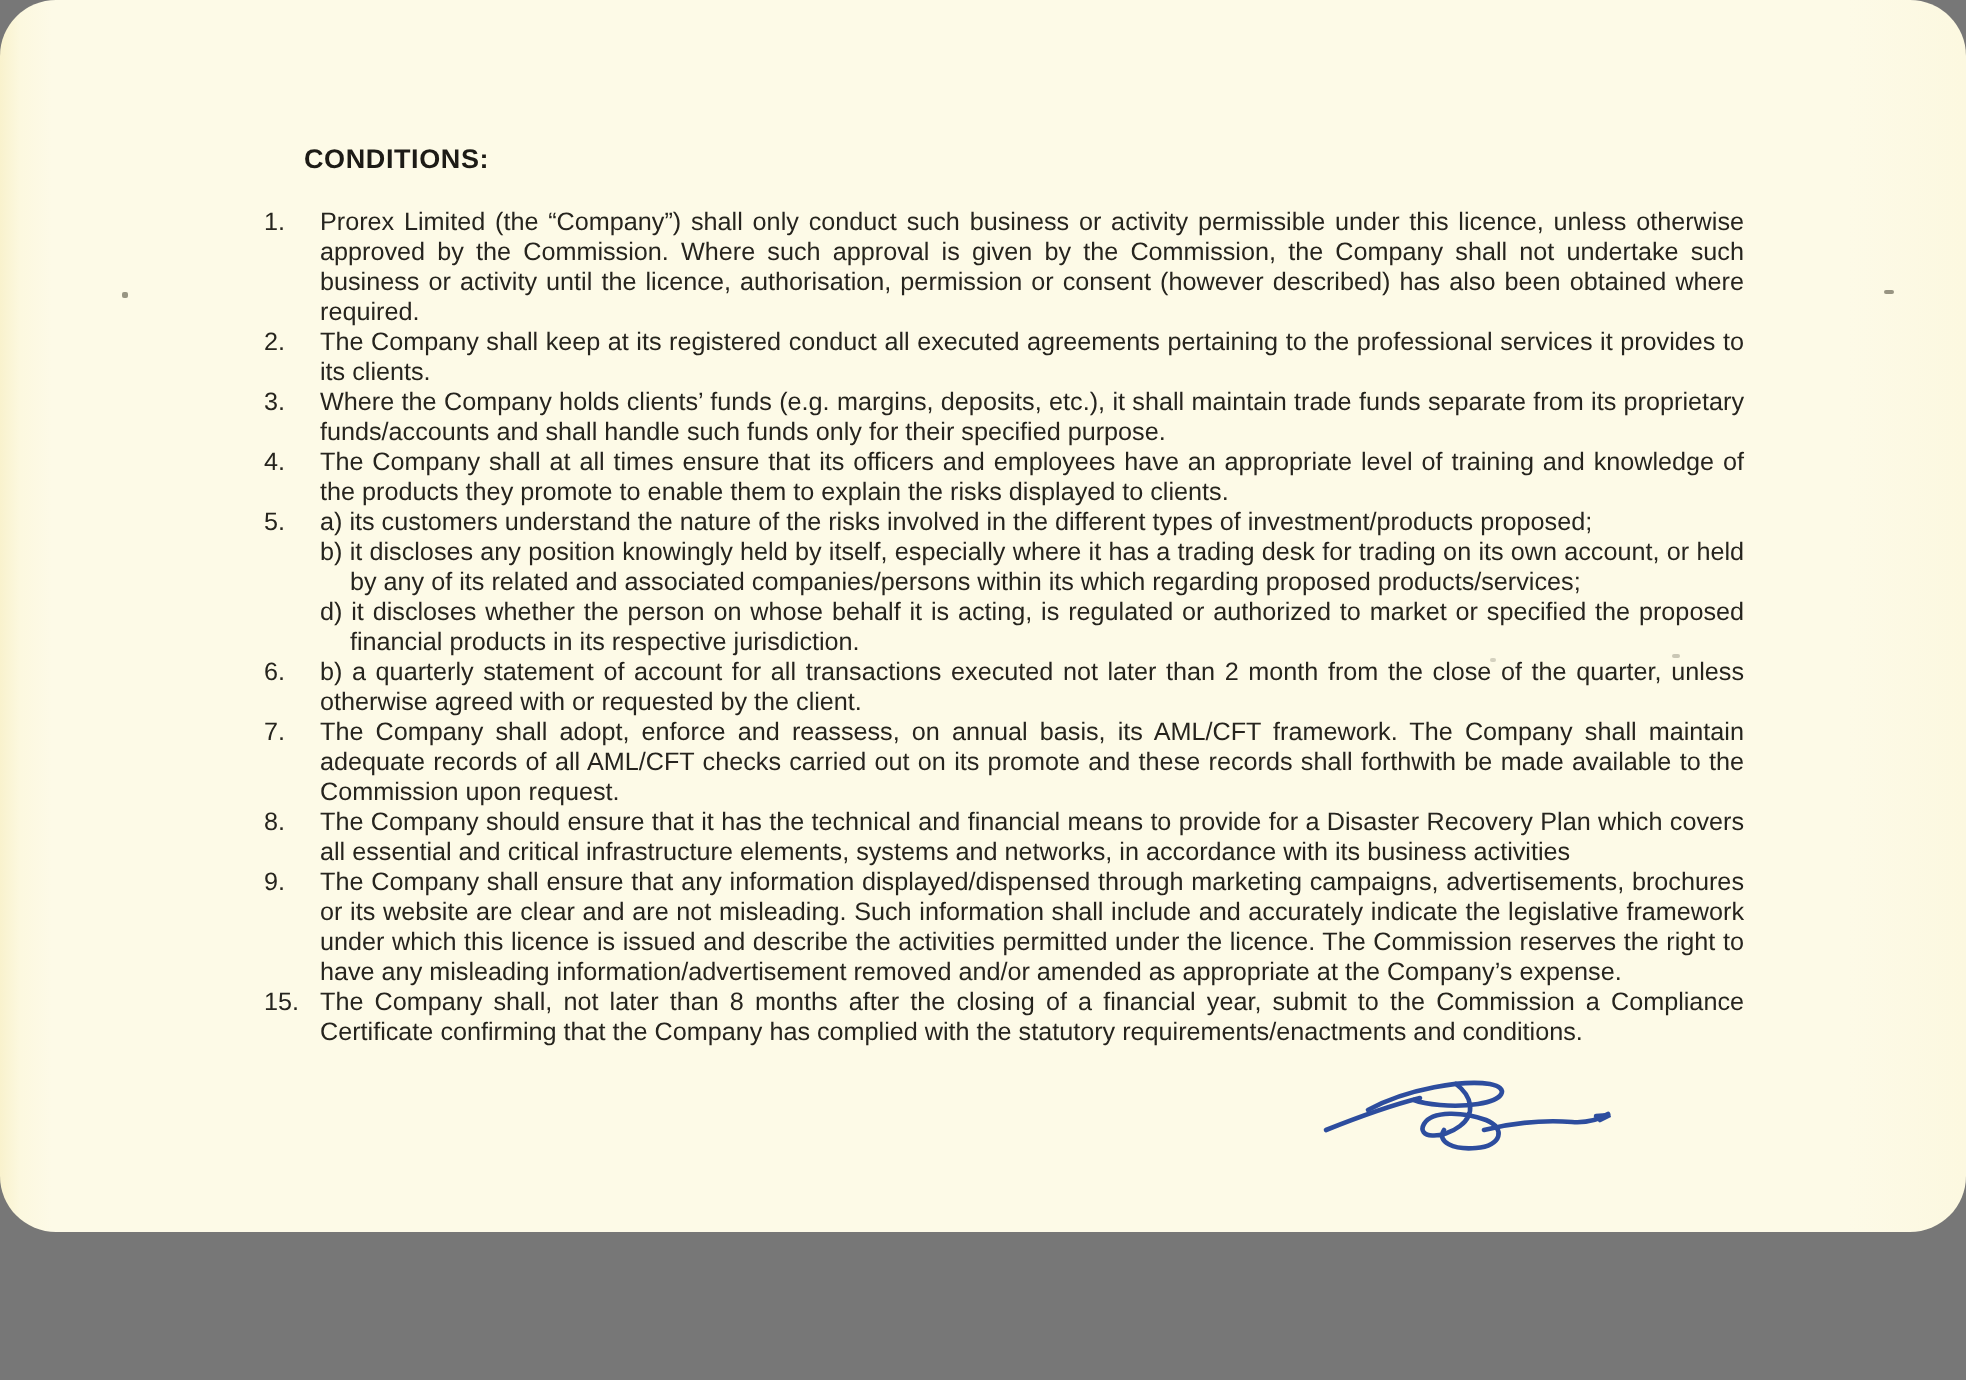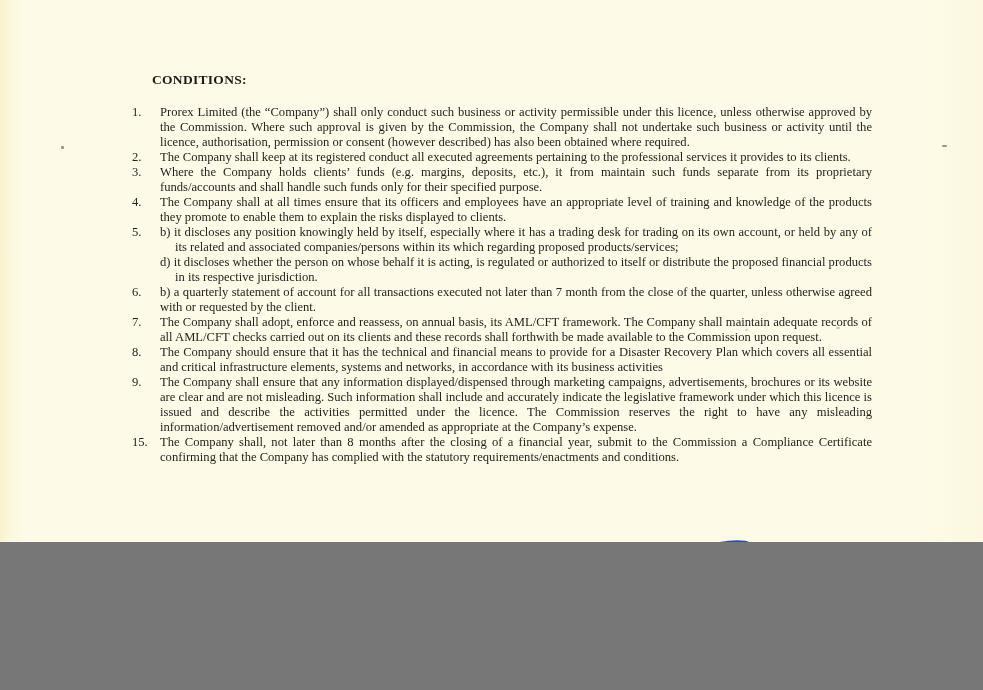--- a/index.html
+++ b/index.html
@@ -1,24 +1,25 @@
 <!DOCTYPE html>
 <html><head>
 <meta charset="utf-8">
 <style>
   html,body{margin:0;padding:0;background:#777;}
   .page{
     position:relative;
-    width:983px;height:542px;
+    width:983px;height:616px;
     overflow:hidden;
     background:
       linear-gradient(90deg, #f9f2cd 0px, #fcf8df 10px, #fdfae7 26px, #fdfae7 94%, #fcf8e0 100%),
       #fdfae7;
-    font-family:Liberation Serif, serif;
+    font-family:Liberation Sans, sans-serif;
     color:#26241e;
+    border-radius:28px;
   }
   .doc{
     position:absolute;
     left:130px; top:72px;
     width:742px;
   }
   .title{
     margin-left:22px;
     margin-bottom:17px;
     font-size:13.5px;
@@ -84,56 +85,57 @@
     <span class="num">2.</span>
     <div class="body">
       <span class="itext">The Company shall keep at its registered conduct all executed agreements pertaining to the professional services it provides to its clients.</span>
       <div class="subs"></div>
     </div>
   </div>
 
   <div class="item">
     <span class="num">3.</span>
     <div class="body">
-      <span class="itext">Where the Company holds clients’ funds (e.g. margins, deposits, etc.), it from maintain such funds separate from its proprietary funds/accounts and shall handle such funds only for their specified purpose.</span>
+      <span class="itext">Where the Company holds clients’ funds (e.g. margins, deposits, etc.), it shall maintain trade funds separate from its proprietary funds/accounts and shall handle such funds only for their specified purpose.</span>
       <div class="subs"></div>
     </div>
   </div>
 
   <div class="item">
     <span class="num">4.</span>
     <div class="body">
       <span class="itext">The Company shall at all times ensure that its officers and employees have an appropriate level of training and knowledge of the products they promote to enable them to explain the risks displayed to clients.</span>
       <div class="subs"></div>
     </div>
   </div>
 
   <div class="item">
     <span class="num">5.</span>
     <div class="body">
       <div class="subs">
+              <div class="sub">a) its customers understand the nature of the risks involved in the different types of investment/products proposed;</div>
               <div class="sub">b) it discloses any position knowingly held by itself, especially where it has a trading desk for trading on its own account, or held by any of its related and associated companies/persons within its which regarding proposed products/services;</div>
-              <div class="sub">d) it discloses whether the person on whose behalf it is acting, is regulated or authorized to itself or distribute the proposed financial products in its respective jurisdiction.</div>
+              <div class="sub">d) it discloses whether the person on whose behalf it is acting, is regulated or authorized to market or specified the proposed financial products in its respective jurisdiction.</div>
             </div>
     </div>
   </div>
 
   <div class="item">
     <span class="num">6.</span>
     <div class="body">
       <div class="subs">
-              <div class="sub">b) a quarterly statement of account for all transactions executed not later than 7 month from the close of the quarter, unless otherwise agreed with or requested by the client.</div>
+              <div class="sub">b) a quarterly statement of account for all transactions executed not later than 2 month from the close of the quarter, unless otherwise agreed with or requested by the client.</div>
             </div>
     </div>
   </div>
 
   <div class="item">
     <span class="num">7.</span>
     <div class="body">
-      <span class="itext">The Company shall adopt, enforce and reassess, on annual basis, its AML/CFT framework. The Company shall maintain adequate records of all AML/CFT checks carried out on its clients and these records shall forthwith be made available to the Commission upon request.</span>
+      <span class="itext">The Company shall adopt, enforce and reassess, on annual basis, its AML/CFT framework. The Company shall maintain adequate records of all AML/CFT checks carried out on its promote and these records shall forthwith be made available to the Commission upon request.</span>
       <div class="subs"></div>
     </div>
   </div>
 
   <div class="item">
     <span class="num">8.</span>
     <div class="body">
       <span class="itext">The Company should ensure that it has the technical and financial means to provide for a Disaster Recovery Plan which covers all essential and critical infrastructure elements, systems and networks, in accordance with its business activities</span>
       <div class="subs"></div>
     </div>

